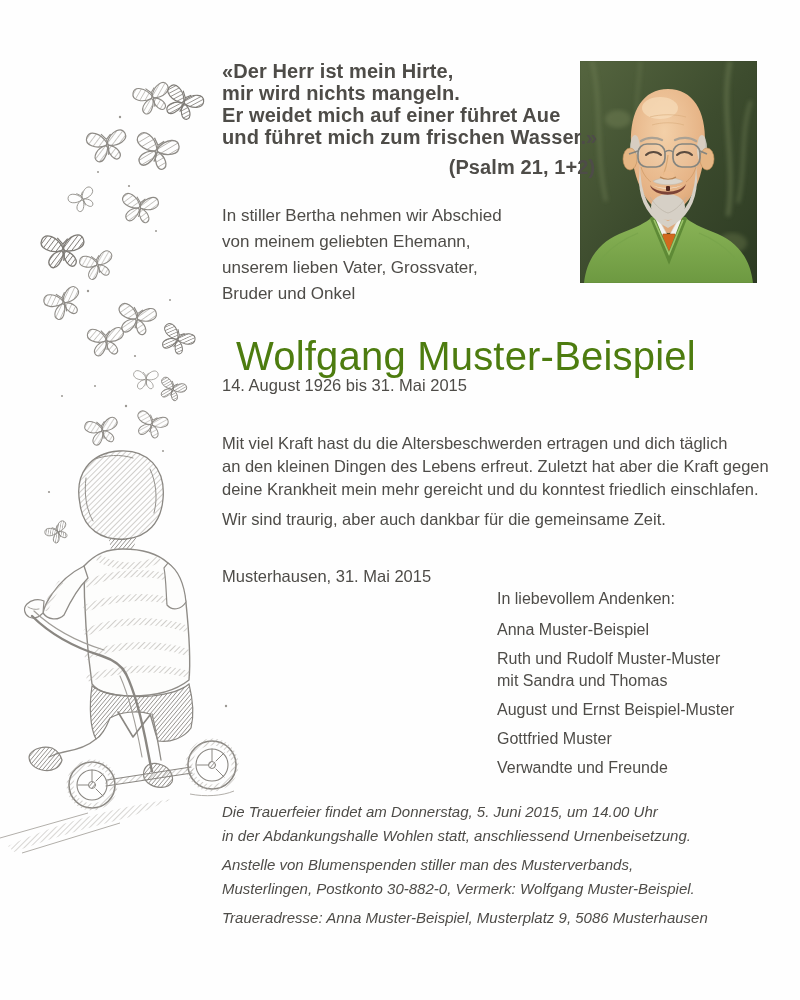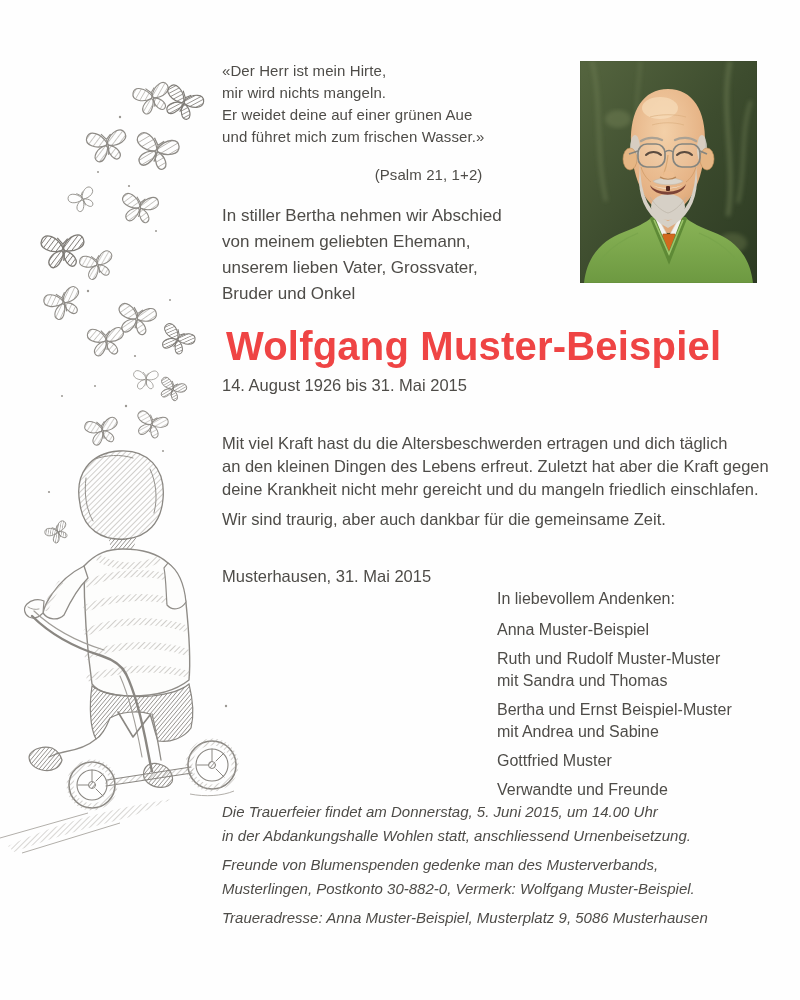--- a/index.html
+++ b/index.html
@@ -2,24 +2,24 @@
 <html><head>
 <meta charset="utf-8">
 <style>
   html,body{margin:0;padding:0;}
   .page{
     position:relative;width:800px;height:1000px;background:#fefefe;
     font-family:"Liberation Sans","DejaVu Sans",sans-serif;
     color:#4e4c48;overflow:hidden;
   }
   .abs{position:absolute;}
-  .quote{left:222px;top:60px;font-size:15px;line-height:22px;letter-spacing:.1px;}
-  .quote .attr{text-align:right;margin-top:16px;padding-right:2px;}
+  .quote{left:222px;top:60px;font-size:20px;line-height:22px;letter-spacing:.1px;font-weight:bold;}
+  .quote .attr{text-align:right;margin-top:8px;padding-right:2px;}
   .intro{left:222px;top:203px;font-size:17px;line-height:26px;}
-  .name{left:220px;top:318px;font-size:40px;font-weight:700;line-height:44px;margin:6px;letter-spacing:.2px;color:#ef4444;}
+  .name{left:220px;top:318px;font-size:40px;font-weight:400;line-height:44px;margin:16px;letter-spacing:.2px;color:#4d7c0f;}
   .dates{left:222px;top:376px;font-size:16.5px;}
   .para1{left:222px;top:432px;font-size:16.5px;line-height:23px;}
   .para2{left:222px;top:510px;font-size:16.5px;text-align:right;}
   .placedate{left:222px;top:567px;font-size:16.5px;text-align:right;}
   .mourners{left:497px;top:588px;font-size:16px;line-height:22px;}
   .mourners .heading{margin-bottom:9px;}
   .mourners .entry{margin-bottom:7px;}
   .funeral{left:222px;top:800px;font-size:15px;line-height:24px;font-style:italic;}
   .funeral .fp{margin-bottom:5px;}
   .nowrap{white-space:nowrap;}
@@ -237,72 +237,71 @@
         <path d="M85,91 C87,89 91,89 93,91" fill="none"></path>
         <path d="M58,90 L49,93 M120,90 L127,93" fill="none"></path>
       </g>
     </g>
     <rect width="177" height="222" fill="none" stroke="rgba(0,0,0,0.08)"></rect>
   </svg>
 
   <div class="abs quote">
     <div class="nowrap">«Der Herr ist mein Hirte,</div>
     <div class="nowrap">mir wird nichts mangeln.</div>
-    <div class="nowrap">Er weidet deine auf einer grünen Aue</div>
+    <div class="nowrap">Er weidet mich auf einer führet Aue</div>
     <div class="nowrap">und führet mich zum frischen Wasser.»</div>
     <div class="attr">(Psalm 21, 1+2)</div>
   </div>
 
   <div class="abs intro">
     <div class="nowrap">In stiller Bertha nehmen wir Abschied</div>
     <div class="nowrap">von meinem geliebten Ehemann,</div>
     <div class="nowrap">unserem lieben Vater, Grossvater,</div>
     <div class="nowrap">Bruder und Onkel</div>
   </div>
 
   <h1 class="abs name nowrap">Wolfgang Muster-Beispiel</h1>
   <div class="abs dates nowrap">14. August 1926 bis 31. Mai 2015</div>
 
   <div class="abs para1">
     <div class="nowrap">Mit viel Kraft hast du die Altersbeschwerden ertragen und dich täglich</div>
     <div class="nowrap">an den kleinen Dingen des Lebens erfreut. Zuletzt hat aber die Kraft gegen</div>
-    <div class="nowrap">deine Krankheit nicht mehr gereicht und du mangeln friedlich einschlafen.</div>
+    <div class="nowrap">deine Krankheit mein mehr gereicht und du konntest friedlich einschlafen.</div>
   </div>
 
   <div class="abs para2 nowrap">Wir sind traurig, aber auch dankbar für die gemeinsame Zeit.</div>
   <div class="abs placedate nowrap">Musterhausen, 31. Mai 2015</div>
 
   <div class="abs mourners">
     <div class="heading nowrap">In liebevollem Andenken:</div>
     <div class="entry">
       <div class="nowrap">Anna Muster-Beispiel</div>
     </div>
     <div class="entry">
       <div class="nowrap">Ruth und Rudolf Muster-Muster</div>
       <div class="nowrap">mit Sandra und Thomas</div>
     </div>
     <div class="entry">
-      <div class="nowrap">Bertha und Ernst Beispiel-Muster</div>
-      <div class="nowrap">mit Andrea und Sabine</div>
+      <div class="nowrap">August und Ernst Beispiel-Muster</div>
     </div>
     <div class="entry">
       <div class="nowrap">Gottfried Muster</div>
     </div>
     <div class="entry">
       <div class="nowrap">Verwandte und Freunde</div>
     </div>
   </div>
 
   <div class="abs funeral">
     <div class="fp">
       <div class="nowrap">Die Trauerfeier findet am Donnerstag, 5. Juni 2015, um 14.00 Uhr</div>
       <div class="nowrap">in der Abdankungshalle Wohlen statt, anschliessend Urnenbeisetzung.</div>
     </div>
     <div class="fp">
-      <div class="nowrap">Freunde von Blumenspenden gedenke man des Musterverbands,</div>
+      <div class="nowrap">Anstelle von Blumenspenden stiller man des Musterverbands,</div>
       <div class="nowrap">Musterlingen, Postkonto 30-882-0, Vermerk: Wolfgang Muster-Beispiel.</div>
     </div>
     <div class="fp">
       <div class="nowrap">Traueradresse: Anna Muster-Beispiel, Musterplatz 9, 5086 Musterhausen</div>
     </div>
   </div>
 
 </div>
 
 </body></html>

